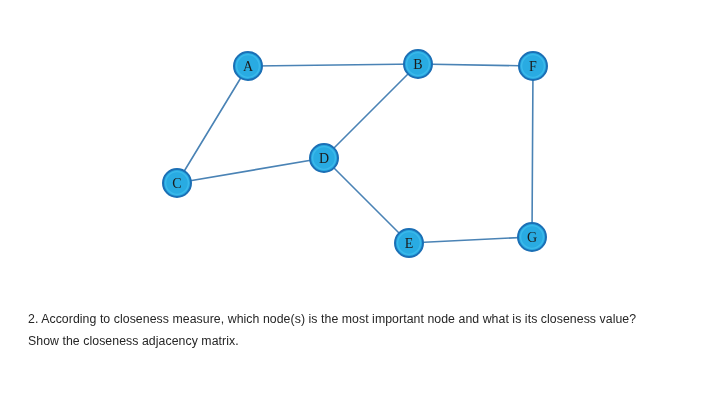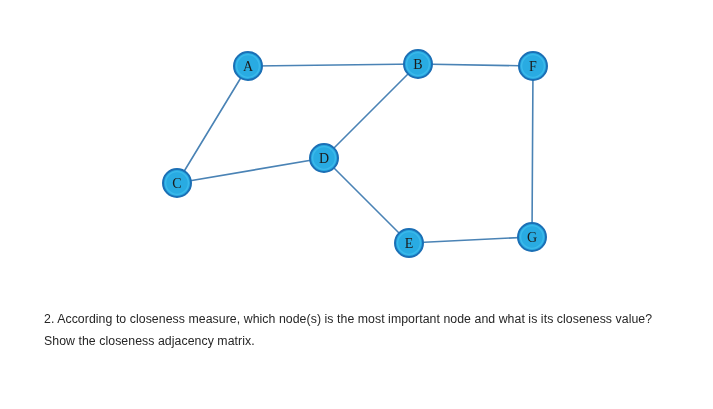--- a/index.html
+++ b/index.html
@@ -42,21 +42,21 @@
   .node-label-text {
     font-family: "Liberation Serif", serif;
     font-size: 14px;
     fill: #1b1b1b;
     dominant-baseline: central;
     text-anchor: middle;
     user-select: none;
   }
   #question-block {
     position: absolute;
-    left: 44px;
+    left: 28px;
     top: 308px;
     width: 640px;
     font-family: "Liberation Sans", sans-serif;
     font-size: 12.3px;
     line-height: 22px;
     color: #262626;
     letter-spacing: 0.005em;
   }
   #question-text {
     margin: 0;

